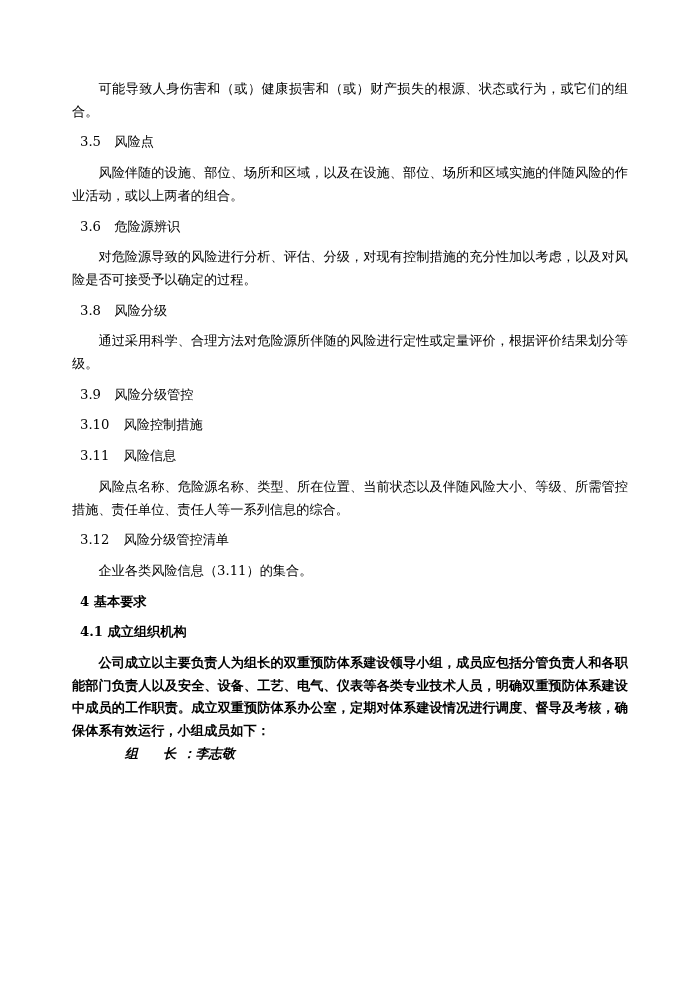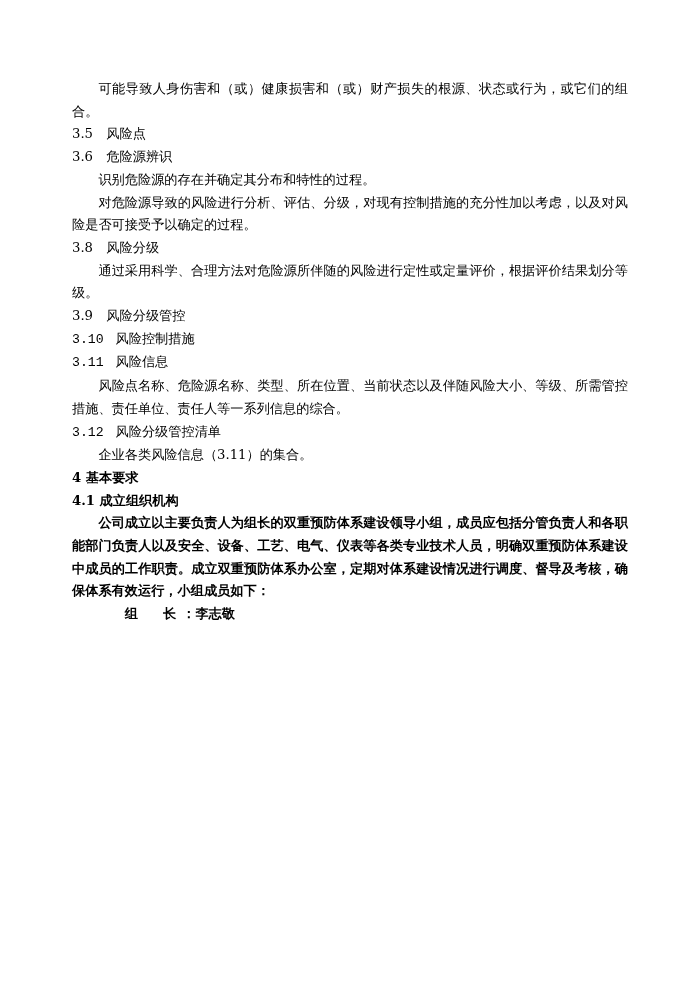--- a/index.html
+++ b/index.html
@@ -29,55 +29,55 @@
   }
   .para {
     margin: 0;
     text-indent: 2em;
   }
   .para-note {
     margin: 0;
     text-indent: 2em;
   }
   .heading {
-    margin: 0;
+    margin: 8px;
     text-indent: 0;
   }
   .heading .num {
     display: inline-block;
     min-width: 2.6em;
   }
   .heading .num.wide {
     min-width: 3.3em;
-    font-family: Liberation Mono, monospace;
   }
   .bold {
     font-weight: bold;
   }
   .member-line {
     margin: 0;
     text-indent: 4em;
+    font-style: italic;
   }
   .member-line .role {
     letter-spacing: 0.45em;
   }
 </style>
 </head>
 <body>
 
 <div class="page">
   <div class="doc">
 
     <p class="para">可能导致人身伤害和（或）健康损害和（或）财产损失的根源、状态或行为，或它们的组合。</p>
 
 
     <p class="heading"><span class="num">3.5</span><span>风险点</span></p>
+    <p class="para">风险伴随的设施、部位、场所和区域，以及在设施、部位、场所和区域实施的伴随风险的作业活动，或以上两者的组合。</p>
 
     <p class="heading"><span class="num">3.6</span><span>危险源辨识</span></p>
-    <p class="para">识别危险源的存在并确定其分布和特性的过程。</p>
 
     <p class="para">对危险源导致的风险进行分析、评估、分级，对现有控制措施的充分性加以考虑，以及对风险是否可接受予以确定的过程。</p>
 
     <p class="heading"><span class="num">3.8</span><span>风险分级</span></p>
     <p class="para">通过采用科学、合理方法对危险源所伴随的风险进行定性或定量评价，根据评价结果划分等级。</p>
 
     <p class="heading"><span class="num">3.9</span><span>风险分级管控</span></p>
 
     <p class="heading"><span class="num wide">3.10</span><span>风险控制措施</span></p>
 

